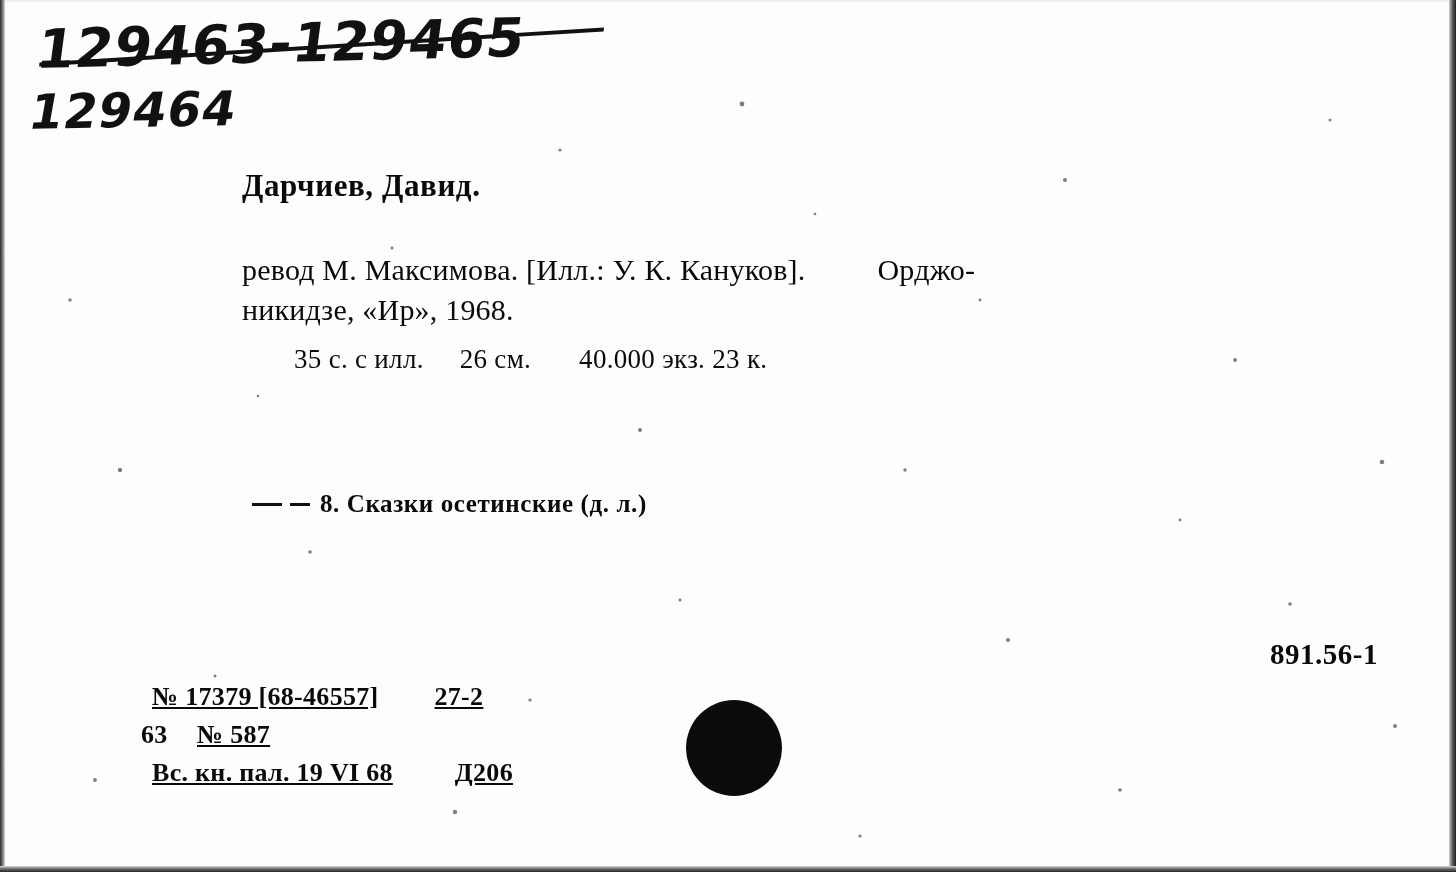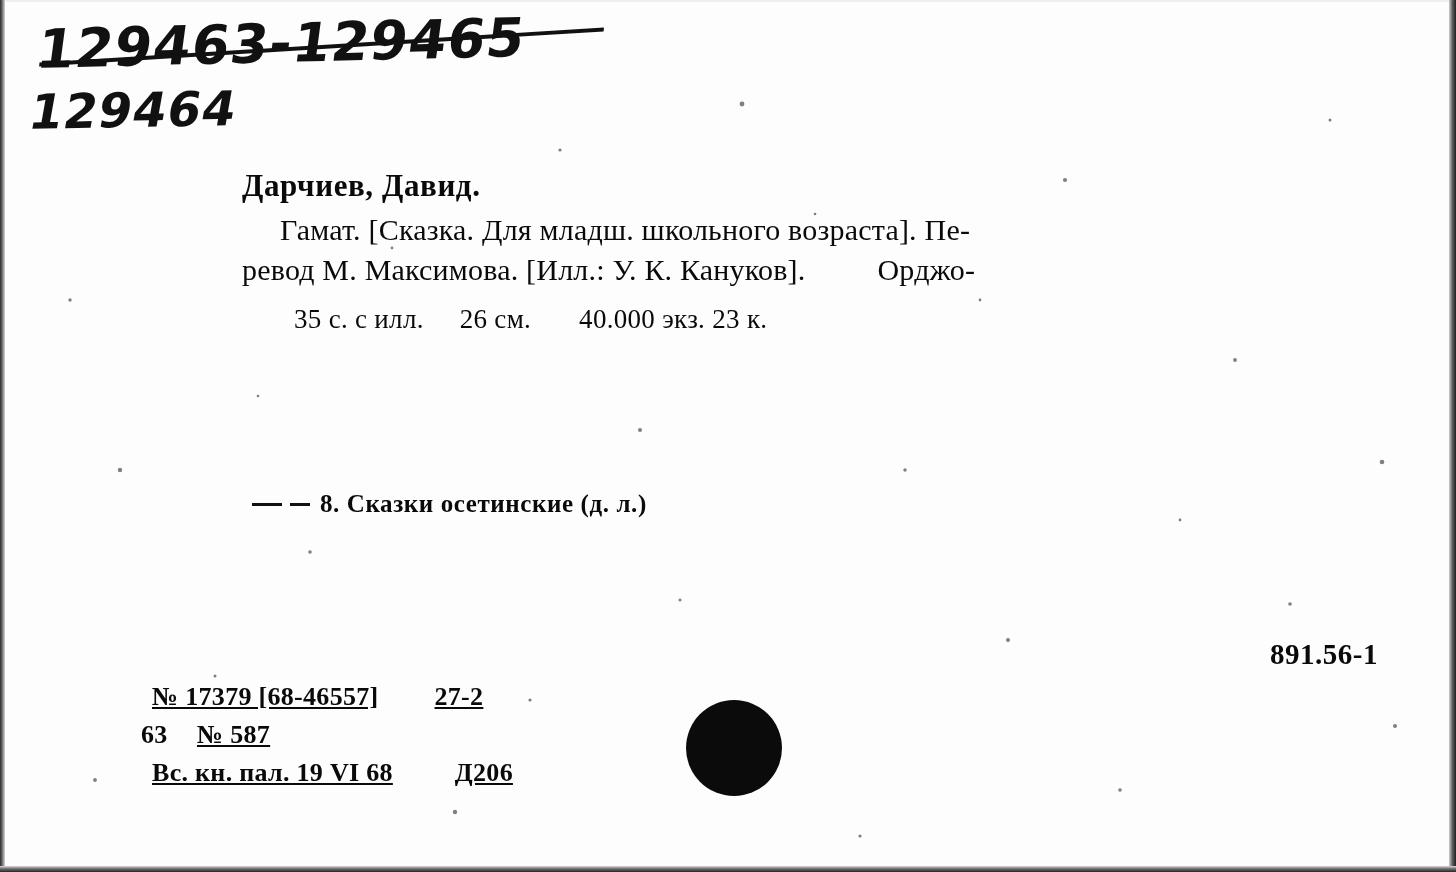--- a/index.html
+++ b/index.html
@@ -222,22 +222,23 @@
   <div class="handwritten" id="hand-range">
     <span>129463-129465</span>
     <span class="strike"></span>
   </div>
 
   <div class="handwritten" id="hand-single">129464</div>
 
   <div id="entry">
     <div id="author">Дарчиев, Давид.</div>
     <div id="title-block">
-      <span class="indent"></span><span>Гамат. [Сказка. Для младш. школьного возраста]. Пе-</span><br>
+      <span class="indent"></span><br>
       <span>ревод М. Максимова. [Илл.: У. К. Кануков].</span><span class="gap"></span><span>Орджо-</span><br>
+      <span>никидзе, «Ир», 1968.</span>
     </div>
     <div id="collation">
       <span class="lead"></span><span>35 с. с илл.</span><span class="sp1"></span><span>26 см.</span><span class="sp2"></span><span>40.000 экз.</span>&nbsp;<span>23 к.</span>
     </div>
   </div>
 
   <div id="tracing">
     <span class="dash1"></span><span class="dash2"></span><span>8. Сказки осетинские (д. л.)</span>
   </div>
 

